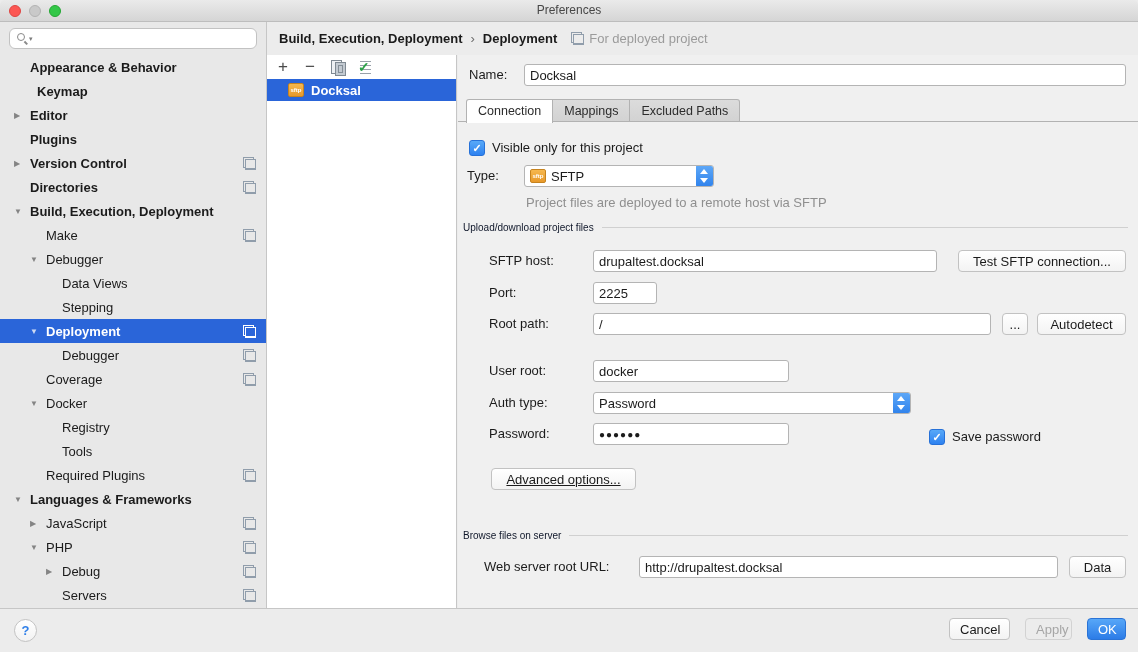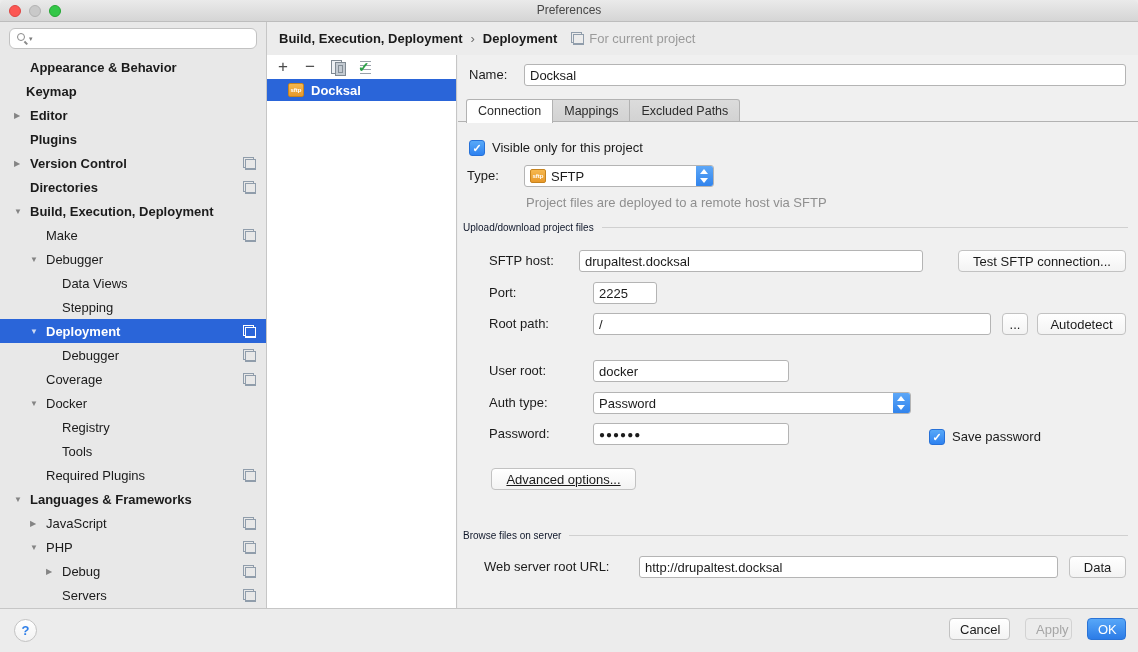--- a/index.html
+++ b/index.html
@@ -183,21 +183,21 @@
     <div class="searchwrap">
       <input class="search-input" type="text" value="" style="">
       <span class="mag"></span>
       <span class="mag-caret">▾</span>
     </div>
     <div class="tree">
         <div class="tree-row bold" style="padding-left: 12px;">
           <span class="tree-arrow"></span>
           <span class="tree-label">Appearance &amp; Behavior</span>
         </div>
-        <div class="tree-row bold" style="padding-left: 8px;">
+        <div class="tree-row bold" style="padding-left: 19px;">
           <span class="tree-arrow"></span>
           <span class="tree-label">Keymap</span>
         </div>
         <div class="tree-row bold" style="padding-left: 12px;">
           <span class="tree-arrow">▶</span>
           <span class="tree-label">Editor</span>
         </div>
         <div class="tree-row bold" style="padding-left: 12px;">
           <span class="tree-arrow"></span>
           <span class="tree-label">Plugins</span>
@@ -291,21 +291,21 @@
         </div>
       </div>
   </div>
 
   <div class="crumbband">
     <span class="crumb">Build, Execution, Deployment</span>
     <span class="crumb crumb-sep">›</span>
     <span class="crumb">Deployment</span>
     <span class="scope">
       <span class="proj-icon"></span>
-      <span>For current project</span>
+      <span>For deployed project</span>
     </span>
   </div>
 
   <div class="listpanel">
     <div class="list-toolbar">
         <span class="tbicon add-icon"></span>
         <span class="tbicon remove-icon"></span>
         <span class="tbicon copy-icon"></span>
         <span class="tbicon use-as-default-icon"></span>
       </div>
@@ -342,21 +342,21 @@
     </div>
 
     <span class="helper abs" style="left:68px; top:140px;">Project files are deployed to a remote host via SFTP</span>
 
     <div class="section abs" style="left:5px; top:167px; right:10px;">
       <span class="sec-label">Upload/download project files</span>
       <span class="sec-line"></span>
     </div>
 
     <span class="flabel abs" style="left:31px; top:195px;">SFTP host:</span>
-    <input class="tinput abs" style="left: 121px; top: 195px; width: 344px;" type="text" value="drupaltest.docksal">
+    <input class="tinput abs" style="left: 135px; top: 195px; width: 344px;" type="text" value="drupaltest.docksal">
     <button class="btn abs" style="left:500px; top:195px; width:168px;">Test SFTP connection...</button>
 
     <span class="flabel abs" style="left:31px; top:227px;">Port:</span>
     <input class="tinput abs" style="left: 135px; top: 227px; width: 64px;" type="text" value="2225">
 
     <span class="flabel abs" style="left:31px; top:258px;">Root path:</span>
     <input class="tinput abs" style="left: 135px; top: 258px; width: 398px;" type="text" value="/">
     <button class="btn abs" style="left:544px; top:258px; width:26px; padding:0;">...</button>
     <button class="btn abs" style="left:579px; top:258px; width:89px;">Autodetect</button>
 

